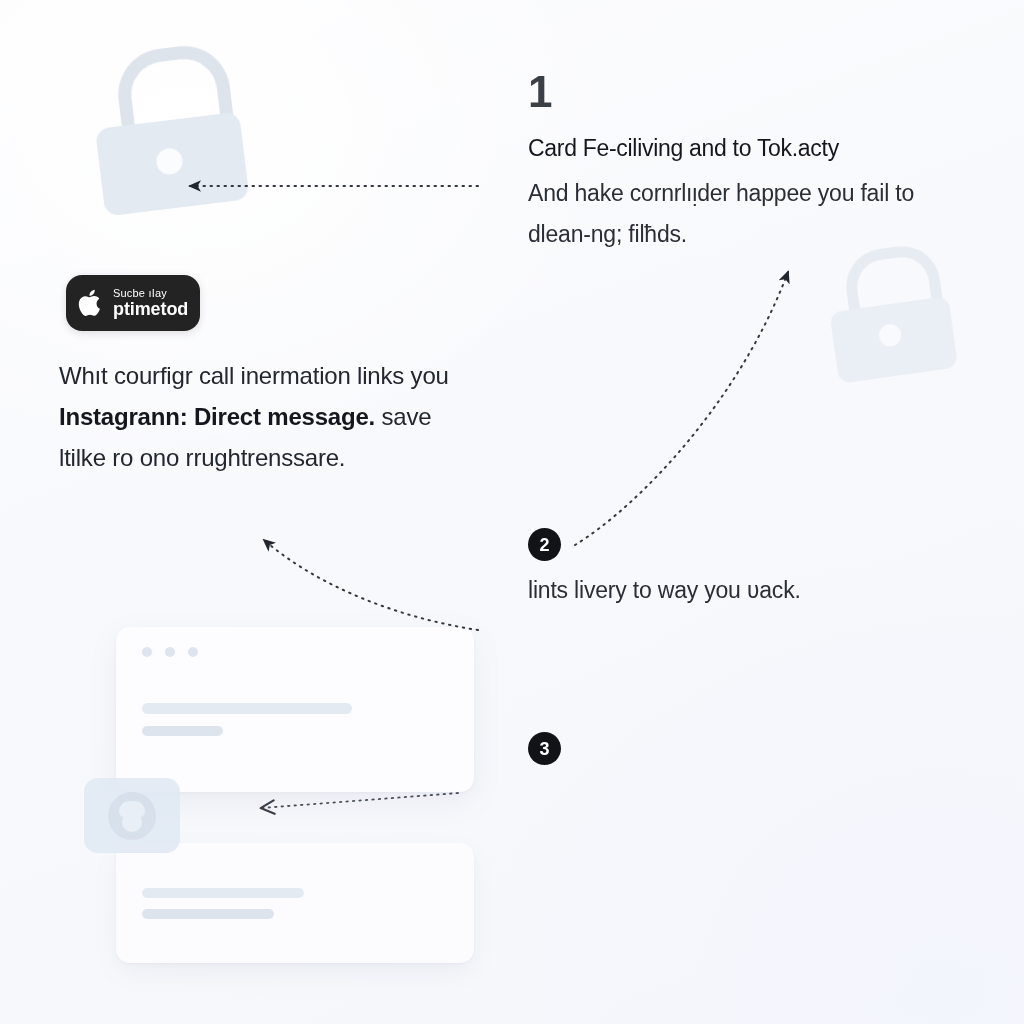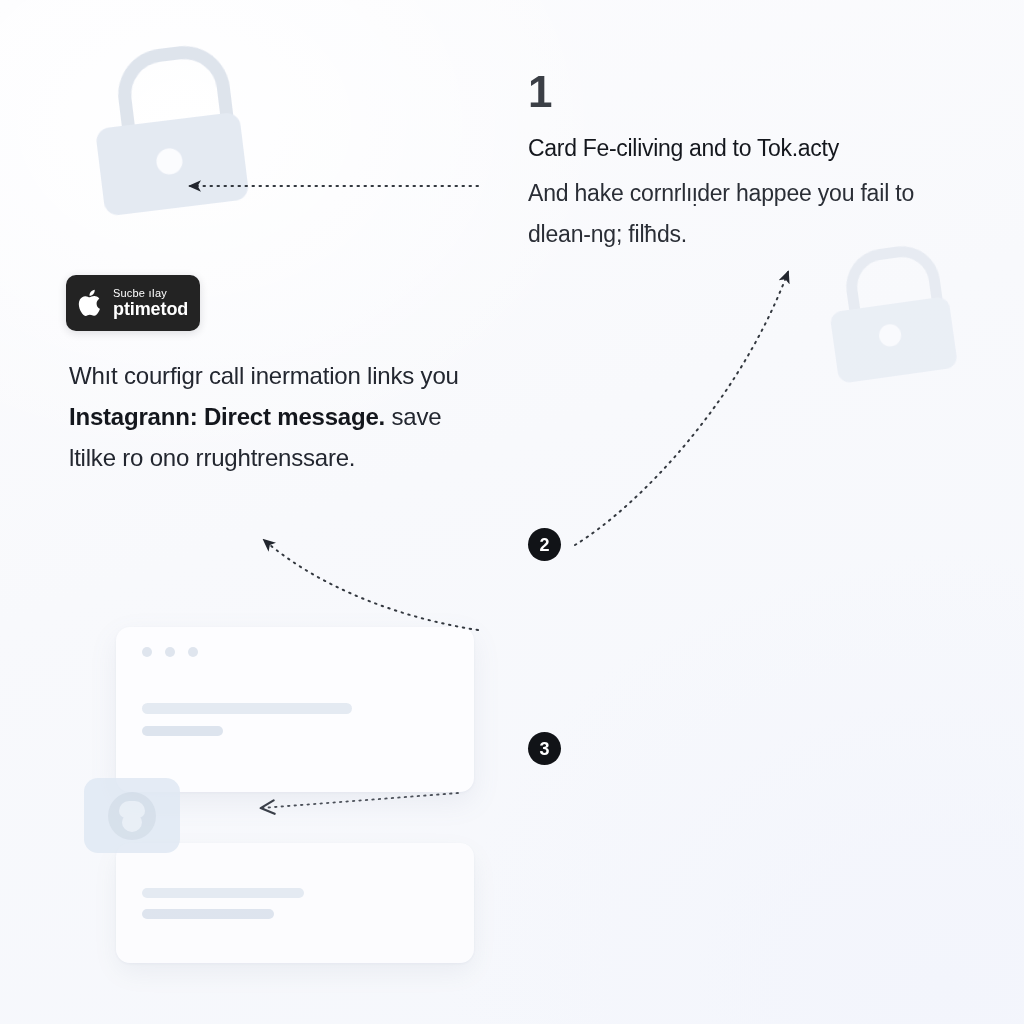--- a/index.html
+++ b/index.html
@@ -104,21 +104,21 @@
     left: 50px; top: 76px;
     width: 22px; height: 22px;
   }
 
   
   #store-badge {
     position: absolute;
     left: 66px; top: 275px;
     width: 134px; height: 56px;
     background: #232323;
-    border-radius: 10px;
+    border-radius: 16px;
     display: flex;
     align-items: center;
     gap: 9px;
     padding: 0 12px;
     box-sizing: border-box;
     box-shadow: 0 2px 8px rgba(25,30,45,.14);
   }
   #store-badge .apple-mark {
     width: 26px;
     height: 30px;
@@ -140,21 +140,21 @@
   #store-badge .badge-large {
     font-size: 18px;
     font-weight: bold;
     letter-spacing: -.1px;
     white-space: nowrap;
   }
 
   
   #left-paragraph {
     position: absolute;
-    left: 69px; top: 355px;
+    left: 59px; top: 355px;
     width: 420px;
     font-size: 24px;
     line-height: 41px;
     color: #232730;
     letter-spacing: -.2px;
   }
   #left-paragraph .em {
     font-weight: bold;
     color: #14171d;
   }
@@ -359,20 +359,21 @@
   <div id="steps">
 
     <div class="step" id="step-1" style="top:0;">
       <div class="step-marker-plain">1</div>
       <div class="step-title gap-title">Card Fe-ciliving and to Tok.acty</div>
       <div class="step-body gap-body">And hake cornrlıᴉder happee you fail to dlean-ng; filħds.</div>
     </div>
 
     <div class="step" id="step-2" style="top:458px;">
       <div class="step-marker-circle">2</div>
+      <div class="step-body gap-body">lints livery to way you ʋack.</div>
     </div>
 
     <div class="step" id="step-3" style="top:662px;">
       <div class="step-marker-circle">3</div>
     </div>
 
   </div>
 </div>
 
 </body></html>

